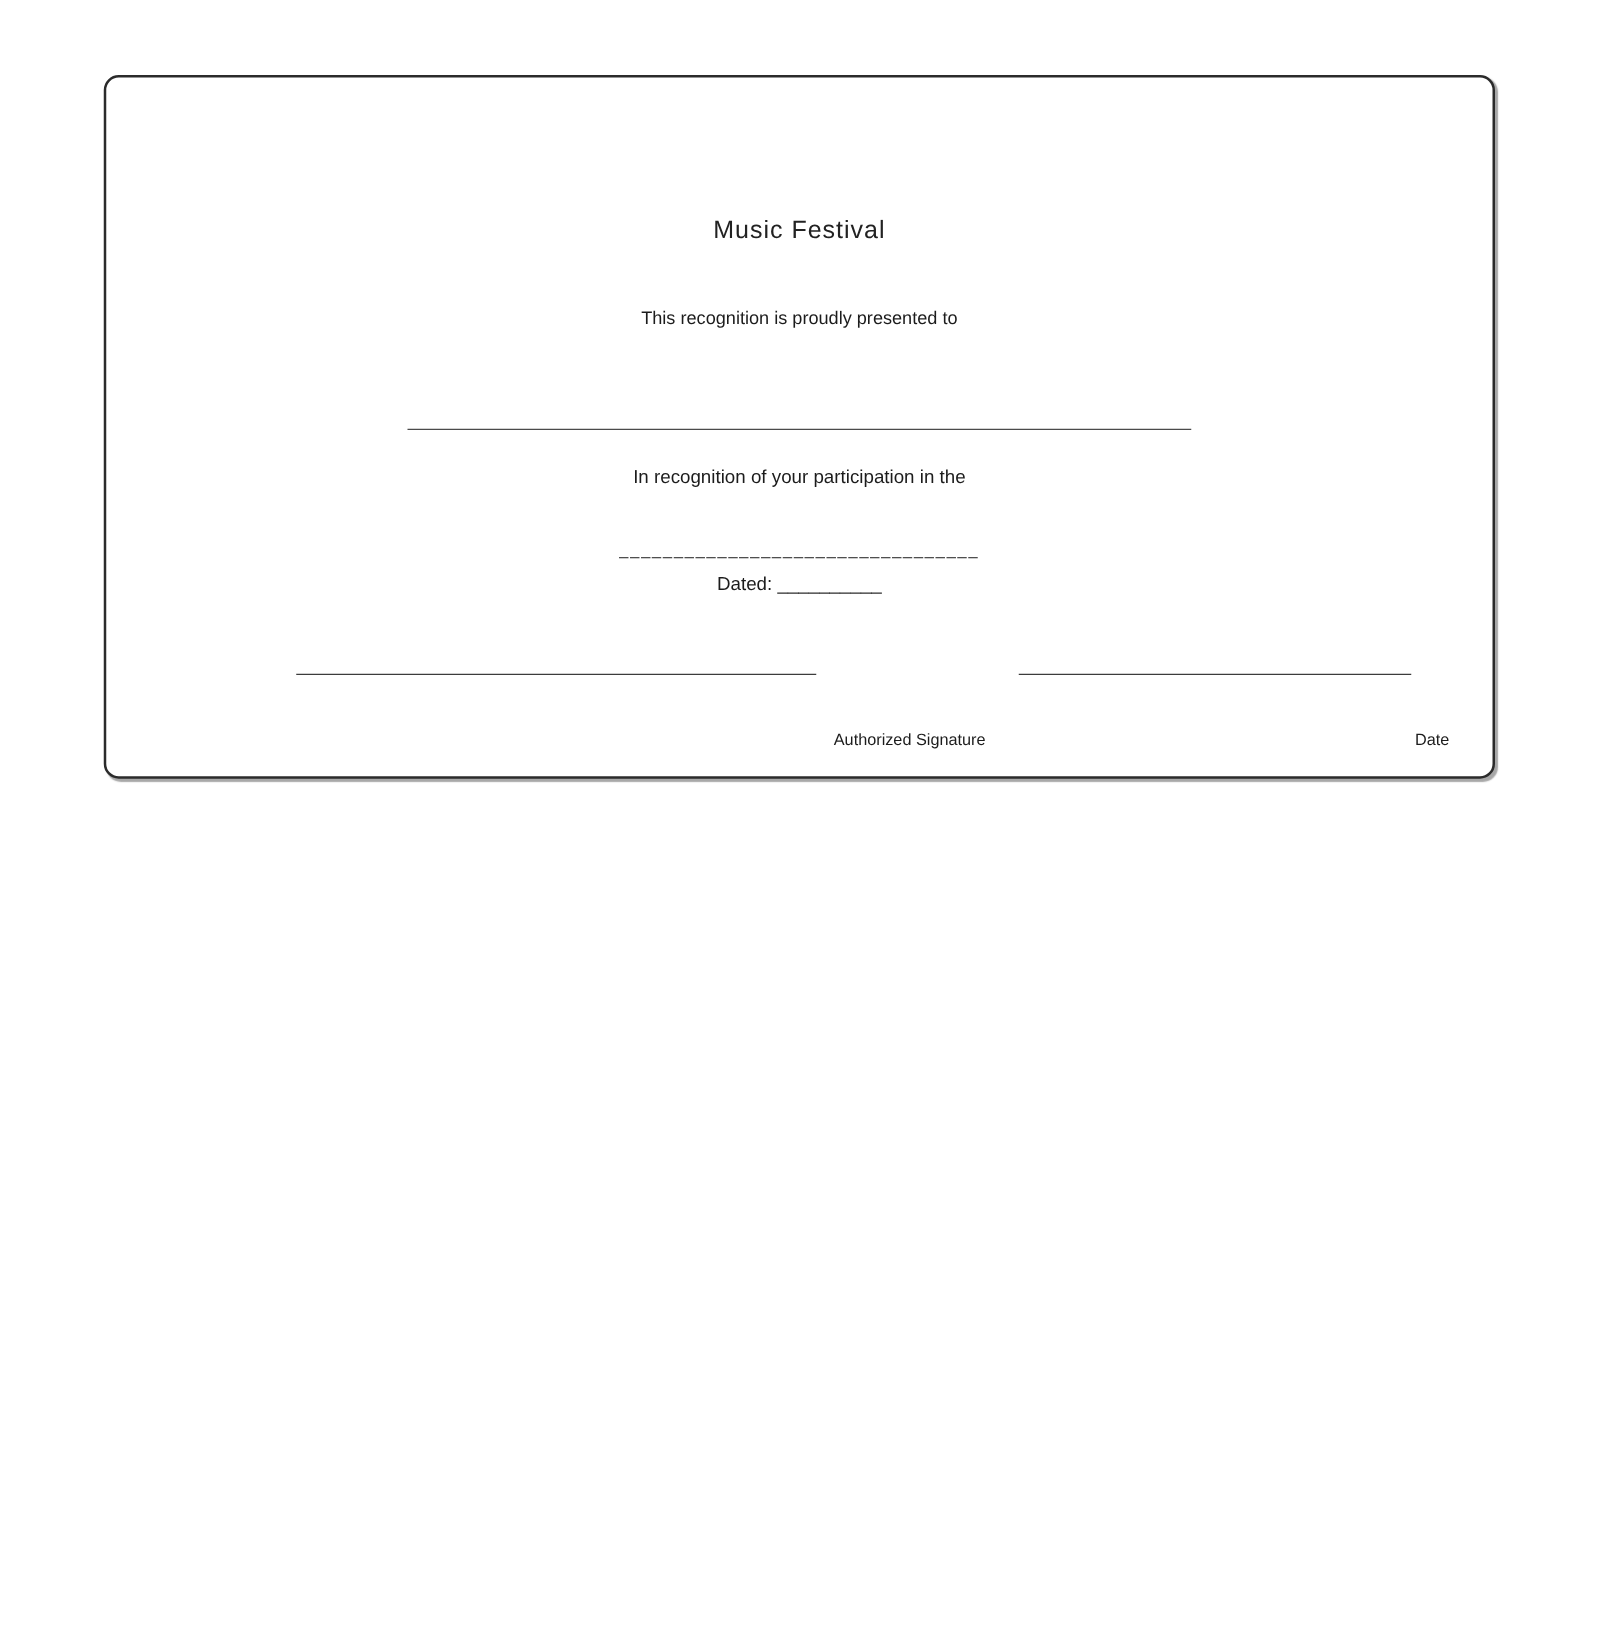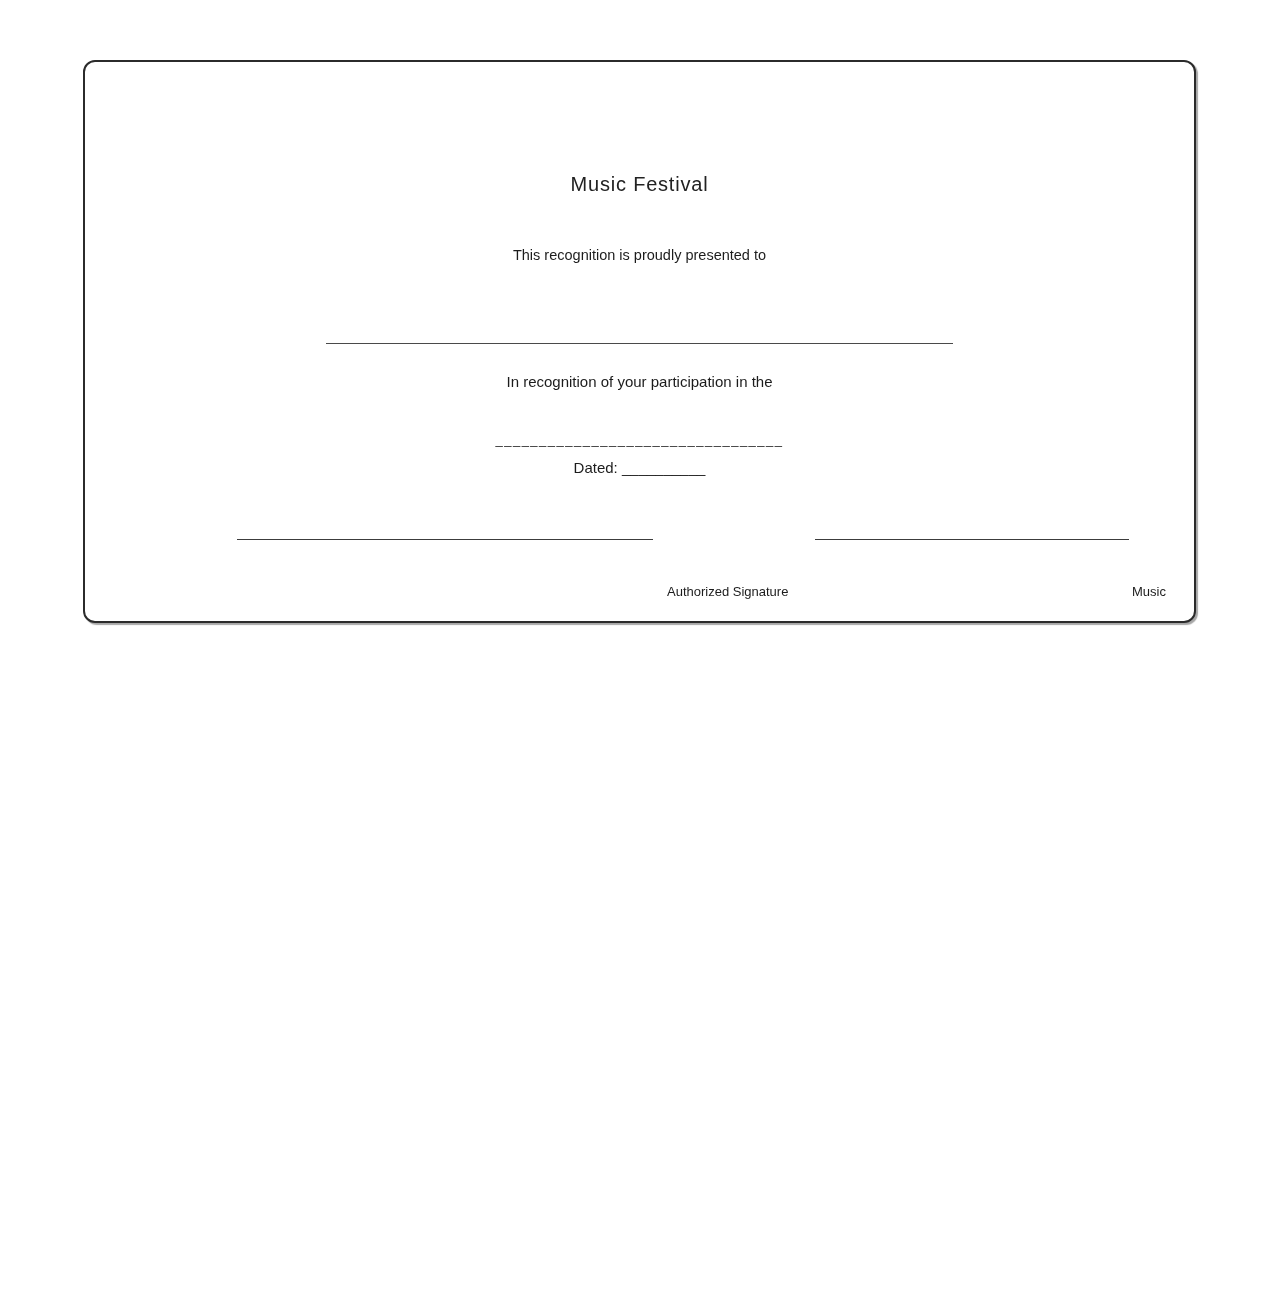--- a/index.html
+++ b/index.html
@@ -128,16 +128,16 @@
     </div>
 
     <div class="row event-dashes">_________________________________</div>
 
     <div class="blank-line sig-line-left"></div>
 
     <div class="blank-line sig-line-right"></div>
 
     <div class="sig-label sig-label-left">Authorized Signature</div>
 
-    <div class="sig-label sig-label-right">Music</div>
+    <div class="sig-label sig-label-right">Date</div>
 
   </div>
 </div>
 
 </body></html>

